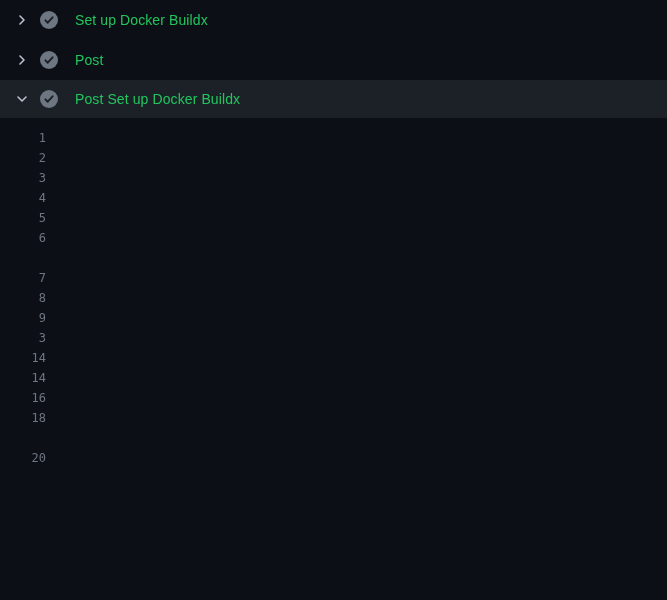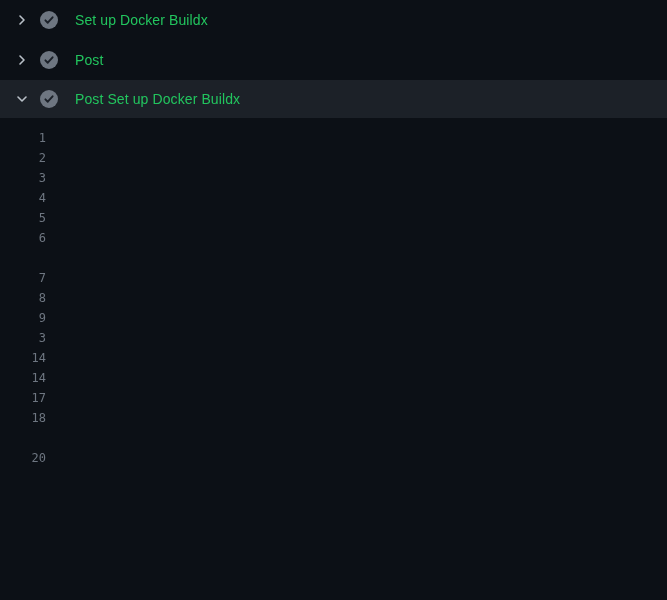--- a/index.html
+++ b/index.html
@@ -158,21 +158,21 @@
     
   </div>
 
   <div class="row">
     <a class="num">14</a>
     
   </div>
 
 
   <div class="row">
-    <a class="num">17</a>
+    <a class="num">16</a>
     
   </div>
 
 
 
   <div class="row">
     <a class="num">18</a>
     
   </div>
 

